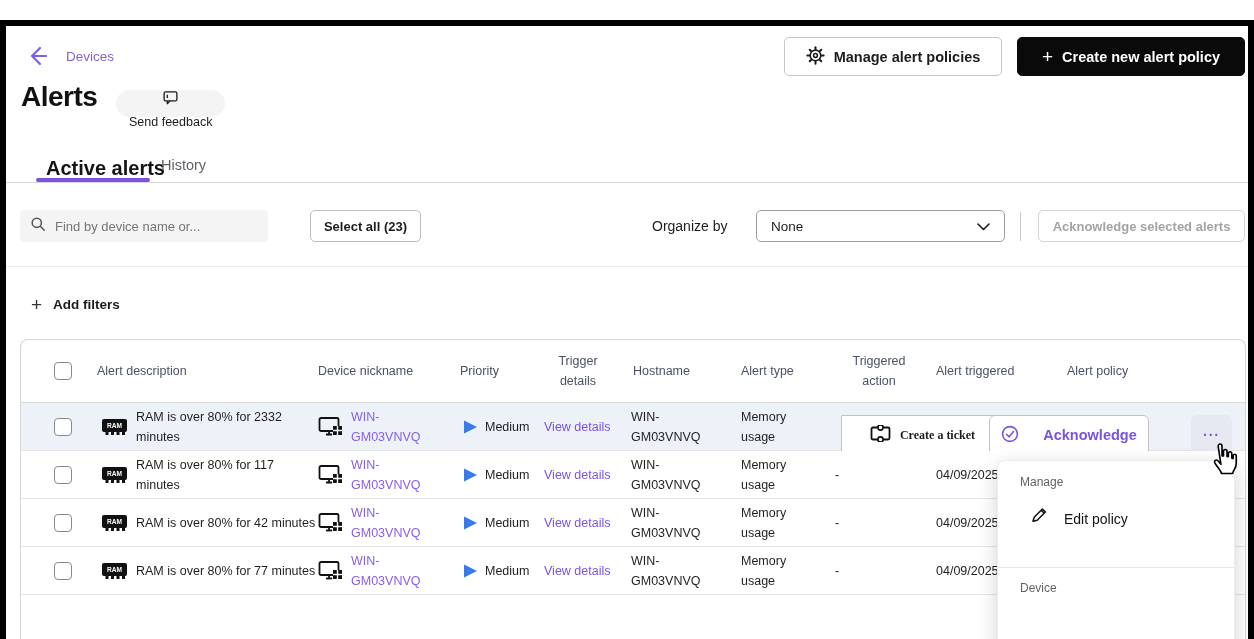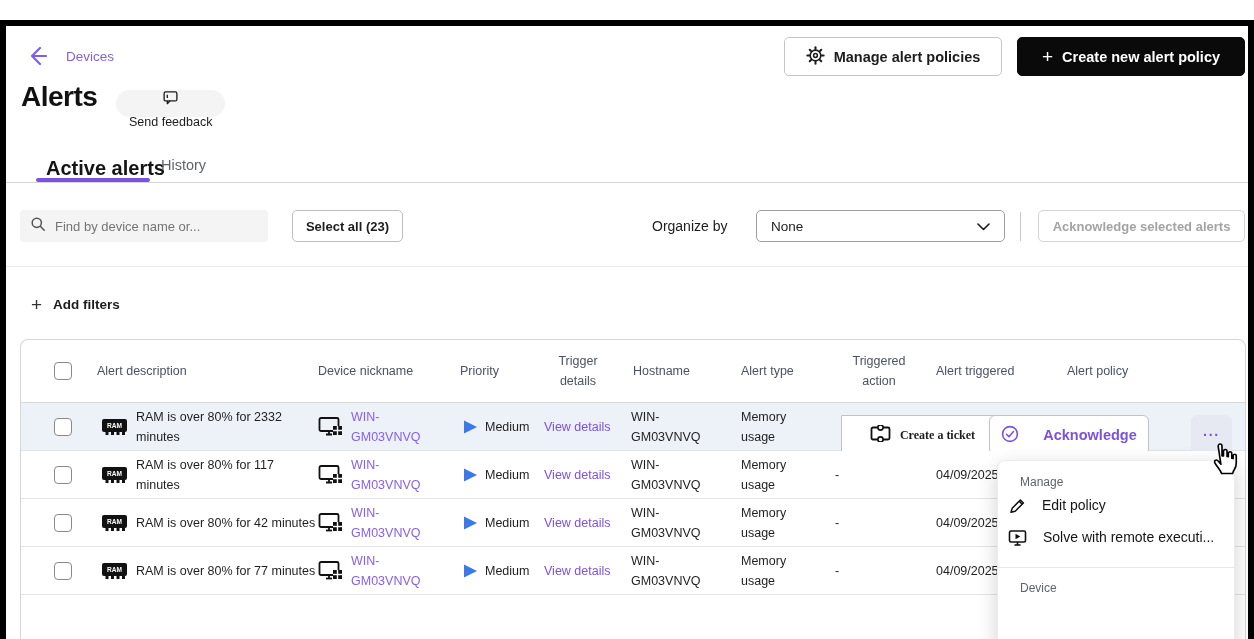--- a/index.html
+++ b/index.html
@@ -22,21 +22,21 @@
   
   .tabs-line { position:absolute; left:0; right:0; top:156px; height:1px; background:#d6d6d6; }
   .tab-active { position:absolute; left:40px; top:131px; font-size:20px; font-weight:700; color:#141414; cursor:pointer; }
   .tab-underline { position:absolute; left:30px; top:152px; width:114px; height:4px; border-radius:3px; background:#7a52dd; }
   .tab-history { position:absolute; left:155px; top:131px; font-size:14.5px; color:#5f6368; cursor:pointer; }
 
   
   .search-box { position:absolute; left:14px; top:184px; width:248px; height:32px; background:#f4f4f4; border-radius:4px; display:flex; align-items:center; padding:0 10px; gap:9px; }
   .search-box input { border:none; outline:none; background:transparent; font-size:13px; color:#333; width:100%; font-family:"Liberation Sans", sans-serif; }
   .search-box input::placeholder { color:#757575; }
-  .btn-selectall { position:absolute; left:286px; top:184px; width:111px; height:32px; font-size:13px; }
+  .btn-selectall { position:absolute; left:304px; top:184px; width:111px; height:32px; font-size:13px; }
   .organize-label { position:absolute; left:646px; top:192px; font-size:14px; color:#1c1c1c; }
   .select-box { position:absolute; left:750px; top:184px; width:249px; height:32px; border:1px solid #9f9f9f; border-radius:5px; background:#fff; display:flex; align-items:center; justify-content:space-between; padding:0 14px; font-size:13.5px; cursor:pointer; }
   .toolbar-divider { position:absolute; left:1014px; top:186px; width:1px; height:29px; background:#c9c9c9; }
   .btn-ack-selected { position:absolute; left:1032px; top:184px; width:207px; height:32px; font-size:13px; font-weight:600; color:#a3a3a3; border-color:#d4d4d4; cursor:default; }
 
   .section-divider { position:absolute; left:0; right:0; top:240px; height:1px; background:#ececec; }
   .add-filters { position:absolute; left:25px; top:269px; display:flex; align-items:center; gap:11px; font-size:13.5px; font-weight:700; color:#1c1c1c; cursor:pointer; }
   .add-filters .plus { font-size:19px; font-weight:400; color:#333; line-height:1; }
 
   
@@ -53,21 +53,21 @@
   .pri-text { font-weight:400; }
 
   .row-btn { position:absolute; top:12px; height:40px; }
   .btn-ticket { left:820px; width:163px; font-size:12px; border-color:#c2c2c2; border-radius:1px;font-family:Liberation Serif, serif; }
   .btn-acknowledge { left:968px; width:160px; font-size:14.5px; color:#7a52e0; border-color:#c2c2c2; border-radius:6px;gap:24px; }
   .btn-more { position:absolute; left:1170px; top:12px; width:41px; height:40px; background:#e6e9f2; border:none; border-radius:6px; color:#7a52e0; font-weight:700; font-size:14px; letter-spacing:1px; display:flex; align-items:center; justify-content:center; cursor:pointer; }
 
   
   .menu { position:absolute; left:991px; top:434px; width:238px; height:196px; background:#fff; border:1px solid #ececec; border-radius:8px; box-shadow:0 6px 20px rgba(0,0,0,.18); z-index:20; }
   .menu-section { position:absolute; left:22px; font-size:12px; color:#5f6368; }
-  .menu-item { position:absolute; left:0; width:100%; height:30px; display:flex; align-items:flex-start; gap:16px; padding-left:10px; font-size:14px; color:#141414; cursor:pointer; }
+  .menu-item { position:absolute; left:0; width:100%; height:30px; display:flex; align-items:flex-end; gap:16px; padding-left:32px; font-size:14px; color:#141414; cursor:pointer; }
   .menu-divider { position:absolute; left:0; width:100%; height:1px; background:#e8e8e8; }
 
   .cursor { position:absolute; left:1198px; top:416px; z-index:40; pointer-events:none; }
 </style>
 </head>
 <body>
 
 <div class="screen">
 
   <span class="back-arrow">
@@ -340,31 +340,20 @@
   <div class="menu">
     <div class="menu-section" style="top:14px">Manage</div>
     <div class="menu-item" style="top:36px">
       <span>
         <svg width="18" height="18" viewBox="0 0 18 18">
             <path d="M3 15.3 l1.2-4.1 8.2-8.2 3 3 -8.2 8.2 z M11.2 4.2 l3 3" fill="none" stroke="#111" stroke-width="1.5" stroke-linejoin="round"></path>
           </svg>
       </span>
       <span>Edit policy</span>
     </div>
-    <div class="menu-item" style="top:68px">
-      <span>
-        <svg width="19" height="18" viewBox="0 0 19 18">
-            <rect x="1.5" y="2" width="16" height="11" rx="1.5" fill="none" stroke="#111" stroke-width="1.6"></rect>
-            <polygon points="7.5,4.8 12.3,7.5 7.5,10.2" fill="#111"></polygon>
-            <line x1="6.5" y1="16" x2="12.5" y2="16" stroke="#111" stroke-width="1.6"></line>
-            <line x1="9.5" y1="13" x2="9.5" y2="16" stroke="#111" stroke-width="1.6"></line>
-          </svg>
-      </span>
-      <span>Solve with remote executi...</span>
-    </div>
     <div class="menu-divider" style="top:106px"></div>
     <div class="menu-section" style="top:120px">Device</div>
   </div>
 
   <div class="cursor">
     <svg width="36" height="38" viewBox="0 0 26 28">
       <path d="M10.2 3.2 c0-1 .6-1.7 1.4-1.7 .8 0 1.4.7 1.4 1.7 v7 l1.1.1 V7 c0-.9.5-1.5 1.3-1.5 .8 0 1.3.6 1.3 1.5 v3.6 l1 .2 V8.6 c0-.8.5-1.4 1.2-1.4 .8 0 1.3.6 1.3 1.4 v3.4 l1 .2 v-1.9 c0-.8.5-1.3 1.1-1.3 .8 0 1.2.6 1.2 1.4 v5.3 c0 2-.5 3.3-1.4 4.6 -.8 1.1-1.2 1.9-1.2 2.9 h-8.2 c-.4-1.4-1.2-2.6-2.5-4.3 -1-1.3-2-2.7-2.4-3.4 -.5-.8-.3-1.6.4-2 .7-.5 1.5-.2 2.3.8 l1.7 2.1 z" fill="#fff" stroke="#000" stroke-width="1.2" stroke-linejoin="round"></path>
     </svg>
   </div>
 

